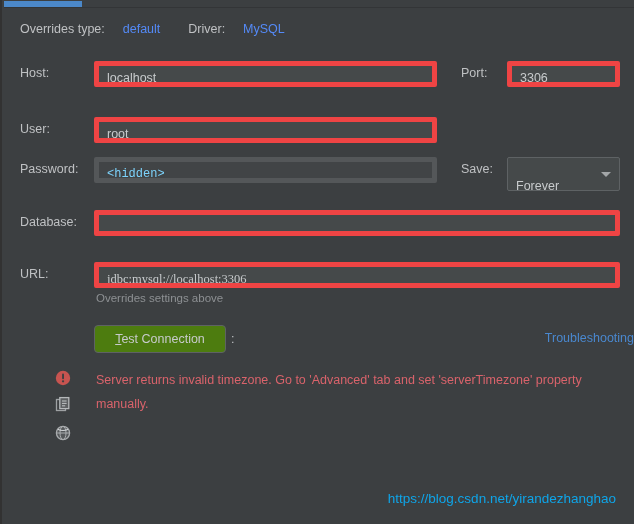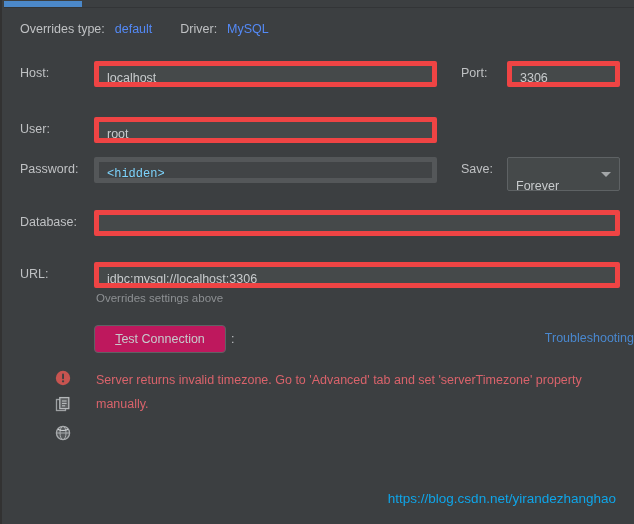--- a/index.html
+++ b/index.html
@@ -50,21 +50,21 @@
     position: absolute;
     left: 18px; top: 22px;
     display: flex;
     align-items: baseline;
     gap: 0px;
     white-space: nowrap;
   }
   .header-row .lbl { color: #bfc1c3; }
   .header-row .val {
     color: #548af7;
-    margin-left: 10px;
+    margin-left: 18px;
   }
   .header-row .gap { display: inline-block; width: 28px; }
 
   
   .row {
     position: absolute;
     left: 0;
     width: 634px;
     height: 26px;
     display: block;
@@ -129,21 +129,21 @@
     position: absolute;
     color: #8d9093;
     font-size: 11.5px;
     white-space: nowrap;
   }
 
   
   .btn {
     position: absolute;
     box-sizing: border-box;
-    background: #be185d;
+    background: #4d7c0f;
     border: 1px solid #5e6264;
     border-radius: 4px;
     color: #c8cbcd;
     font-size: 12.5px;
     height: 28px;
     line-height: 26px;
     padding: 0 14px;
     text-align: center;
     white-space: nowrap;
   }
@@ -226,21 +226,21 @@
     </div>
   </div>
 
   <div class="row" style="top:210px;">
     <span class="label">Database:</span>
     <div class="field" style="left:92px; width:526px;"></div>
   </div>
 
   <div class="row" style="top:262px;">
     <span class="label">URL:</span>
-    <div class="field" style="left:92px; width:526px;">jdbc:mysql://localhost:3306</div>
+    <div class="field" style="left:92px; width:526px;font-family:Liberation Serif, serif;">jdbc:mysql://localhost:3306</div>
   </div>
   <span class="hint" style="left:94px; top:292px;">Overrides settings above</span>
 
   <div class="btn" style="left:92px; top:325px; width:132px;">
     <span class="mn">T</span><span>est Connection</span>
   </div>
   <span class="colon-after" style="left:229px; top:332px;">:</span>
   <span class="link" style="right:0px; top:331px;">Troubleshooting</span>
 
   <span class="gutter-icon" style="top:369px;">

